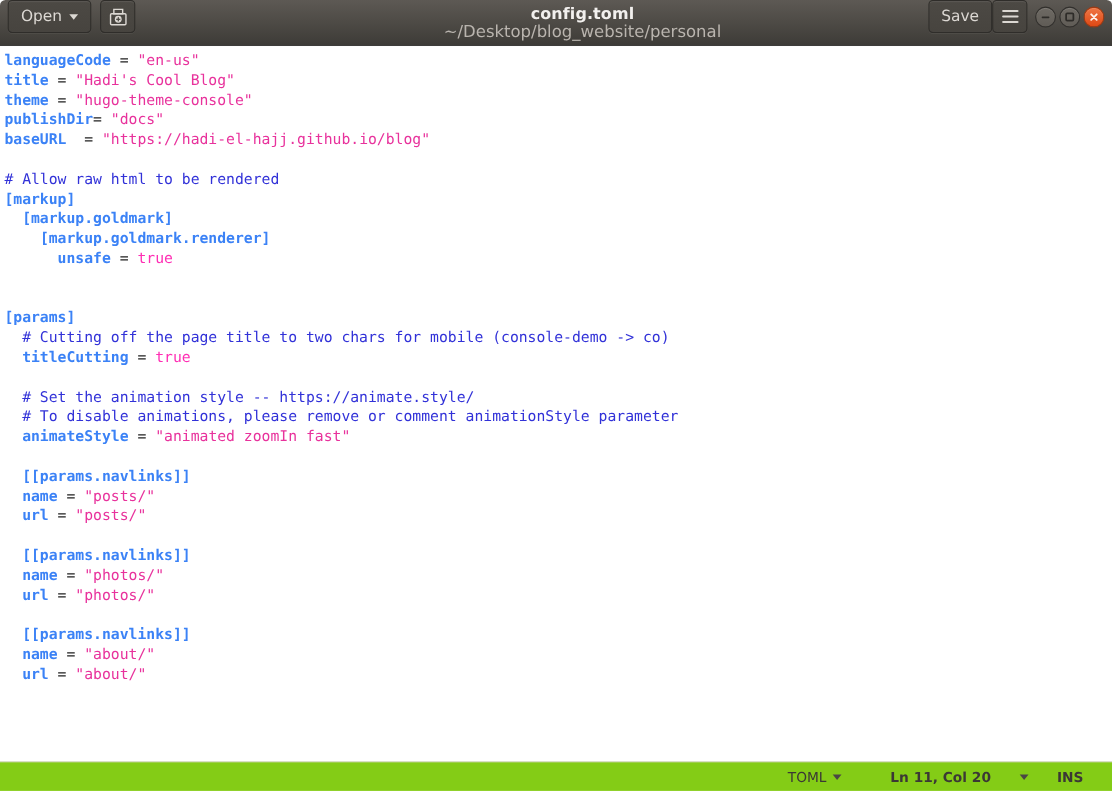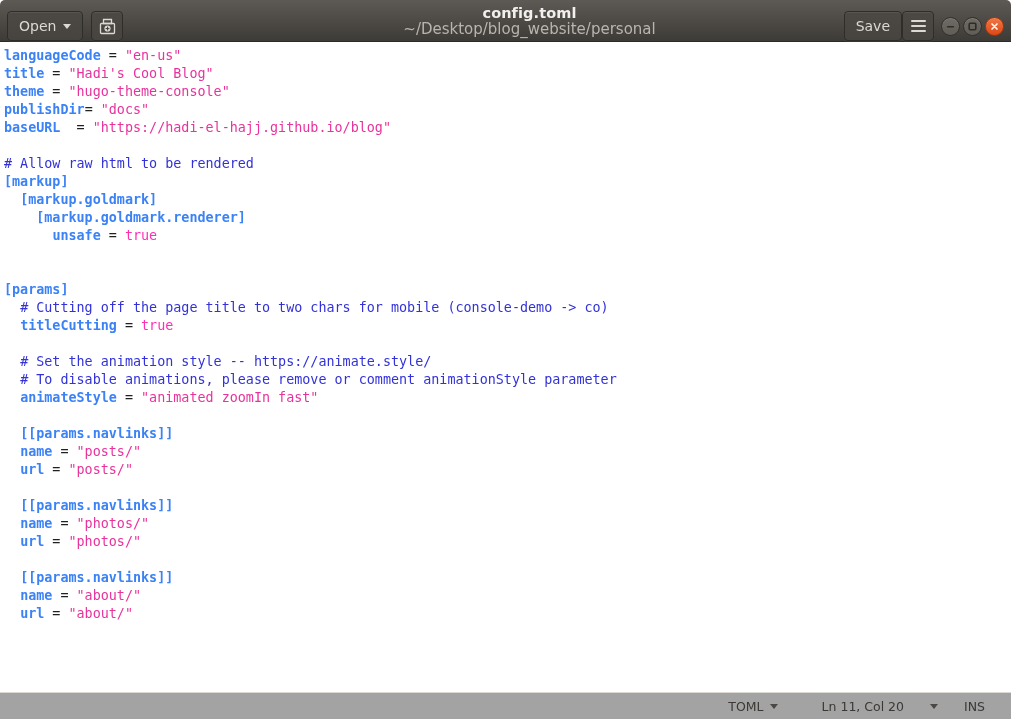--- a/index.html
+++ b/index.html
@@ -16,21 +16,21 @@
     position: relative;
   }
 
   
   .titlebar {
     height: 42px;
     flex: 0 0 42px;
     background: linear-gradient(to bottom, #5d5954 0%, #4e4b46 48%, #3d3b37 100%);
     border-bottom: 1px solid #2b2a27;
     display: flex;
-    align-items: flex-end;
+    align-items: flex-start;
     padding: 0 7px;
     position: relative;
     border-top-left-radius: 5px;
     border-top-right-radius: 5px;
   }
   .tb-left { display: flex; align-items: center; gap: 8px; z-index: 2; }
   .tb-right { display: flex; align-items: center; gap: 0; margin-left: auto; z-index: 2; }
 
   .tb-btn {
     height: 30px;
@@ -112,21 +112,21 @@
   .t-str      { color: #e8329c; }
   .t-bool     { color: #ff2eb4; }
   .t-comment  { color: #3232d8; }
   .t-table    { color: #3b82f6; font-weight: bold; }
   .t-op       { color: #202020; }
 
   
   .statusbar {
     flex: 0 0 27px;
     height: 27px;
-    background: #a3a3a3;
+    background: #84cc16;
     border-top: 1px solid #dcd8d4;
     display: flex;
     align-items: center;
     justify-content: flex-end;
     font-size: 12.5px;
     color: #3b3835;
     padding-right: 13px;
     gap: 0;
     user-select: none;
   }
@@ -135,21 +135,21 @@
     padding: 0 13px;
     height: 100%;
     cursor: default;
   }
   .sb-caret {
     width: 0; height: 0;
     border-left: 4.5px solid transparent;
     border-right: 4.5px solid transparent;
     border-top: 5px solid #4a4744;
   }
-  .sb-item.plain { cursor: default; }
+  .sb-item.plain { cursor: default; font-weight: bold; }
   .sb-gap { width: 18px; }
 </style>
 </head>
 <body>
 
 <div id="app">
 
   <div class="titlebar">
 
     <div class="tb-left">

